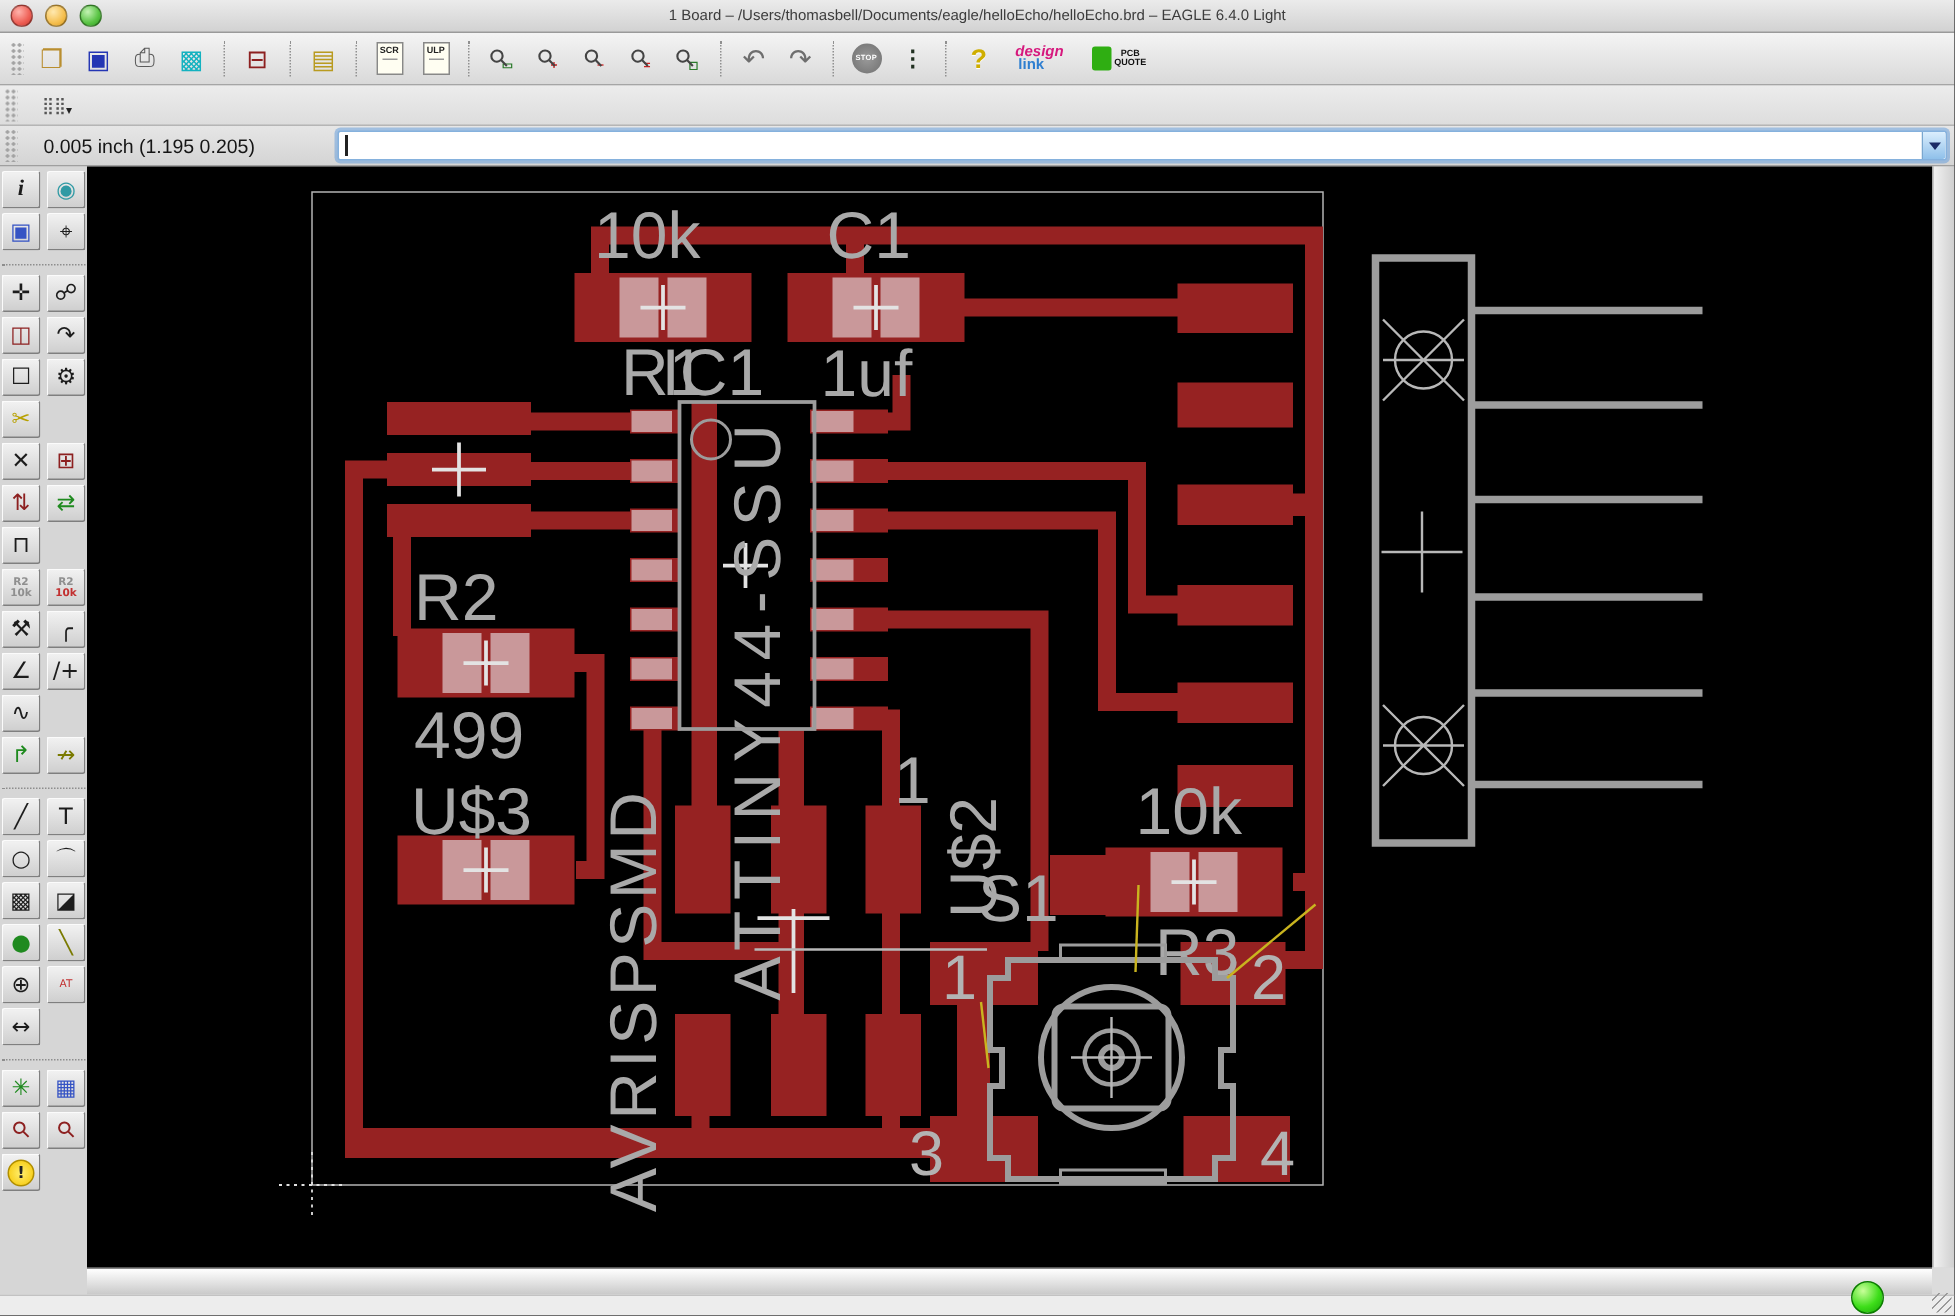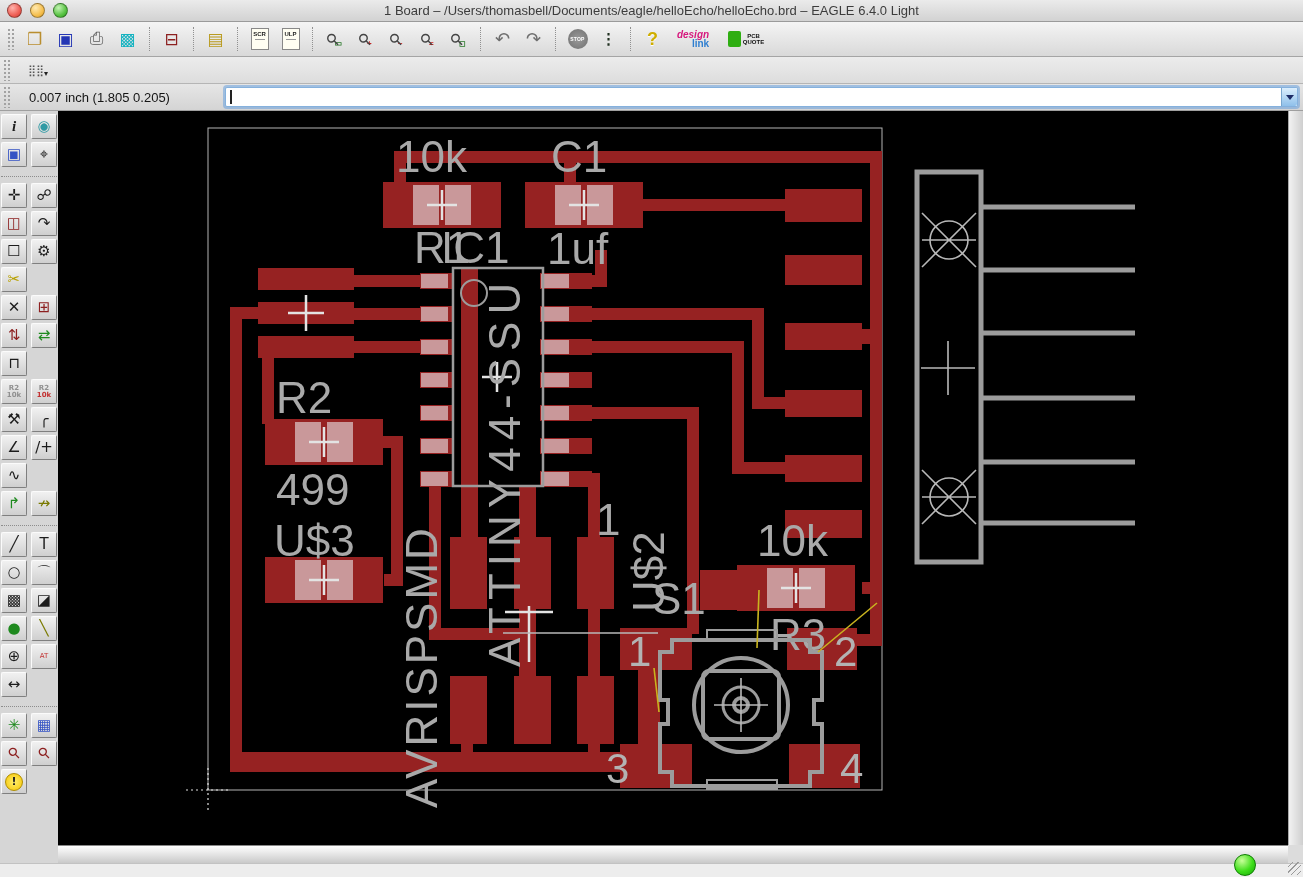--- a/index.html
+++ b/index.html
@@ -5,21 +5,21 @@
   html,body{margin:0;padding:0;background:#444;font-family:"Liberation Sans",sans-serif;}
   .window{width:1303px;height:877px;position:relative;overflow:hidden;background:#d6d6d6;}
 
   
   .titlebar{height:21px;border-bottom:1px solid #9a9a9a;background:linear-gradient(#ebebeb,#d2d2d2);
     display:flex;align-items:center;position:relative;}
   .tl{width:13px;height:13px;border-radius:50%;margin-left:8px;border:1px solid rgba(0,0,0,.35);}
   .tl.red{background:radial-gradient(circle at 35% 30%,#ffb3ac,#ee5f55 60%,#c93a30);margin-left:7px;}
   .tl.yellow{background:radial-gradient(circle at 35% 30%,#ffe9b0,#f5bf4f 60%,#d89b22);}
   .tl.green{background:radial-gradient(circle at 35% 30%,#c4f3b4,#58c343 60%,#2e9a1e);}
-  .title-text{position:absolute;left:0;right:0;text-align:center;font-size:13px;color:#3c3c3c;}
+  .title-text{position:absolute;left:0;right:0;text-align:center;font-size:10px;color:#3c3c3c;}
 
   
   .toolbar{height:34px;border-bottom:1px solid #a5a5a5;background:linear-gradient(#f4f4f4,#d9d9d9);
     display:flex;align-items:center;padding-left:4px;}
   .dots{width:9px;height:22px;margin:0 3px;
     background-image:radial-gradient(#a2a2a2 1px,transparent 1.3px);background-size:4px 4px;}
   .tbsep{height:24px;border-left:1px dotted #909090;margin:0 6px;}
   .tb{width:27px;height:27px;background:transparent;border:none;padding:0;margin:0 2px;
     display:flex;align-items:center;justify-content:center;font-size:17px;color:#333;cursor:default;
     font-family:"Liberation Sans",sans-serif;}
@@ -31,21 +31,21 @@
   .mag{display:inline-block;transform:rotate(-45deg);font-size:16px;color:#444;}
   .badge{font-size:8px;font-weight:bold;color:#c22;margin-left:-4px;margin-top:9px;}
   .badge.grn{color:#2a7a2a;}
   .ic-undo,.ic-redo{color:#6e6e6e;font-size:18px;}
   .stopsign{width:20px;height:20px;border-radius:50%;background:radial-gradient(#9a9a9a,#6f6f6f);color:#fff;
     font-size:5px;font-weight:bold;display:flex;align-items:center;justify-content:center;letter-spacing:.2px;}
   .ic-traffic{color:#203020;font-size:15px;font-weight:bold;}
   .ic-help{color:#cfae00;font-weight:bold;font-size:18px;text-shadow:0 1px 0 #fff;}
   .dlink{display:flex;flex-direction:column;line-height:9px;align-items:flex-start;}
   .dlink .d1{color:#d6197e;font-style:italic;font-weight:bold;font-size:10px;}
-  .dlink .d2{color:#2f7fd0;font-weight:bold;font-size:10px;margin-left:15px;}
+  .dlink .d2{color:#2f7fd0;font-weight:bold;font-size:10px;margin-left:2px;}
   .pcbq{display:flex;align-items:center;gap:2px;}
   .pcbq .sq{width:13px;height:16px;background:#2fae12;border-radius:2px;display:inline-block;}
   .pcbq .stack2{display:flex;flex-direction:column;font-size:6px;font-weight:bold;color:#111;line-height:6px;}
 
   
   .gridrow{height:26px;border-bottom:1px solid #b5b5b5;background:linear-gradient(#ececec,#dddddd);
     display:flex;align-items:center;}
   .gridbtn{margin-left:8px;width:30px;height:22px;border:none;background:transparent;color:#555;
     font-size:11px;display:flex;align-items:center;justify-content:center;}
   .gridbtn .caret{font-size:8px;color:#222;margin-top:6px;}
@@ -195,21 +195,21 @@
   <div class="gridrow">
     <span class="dots"></span>
     <button class="gridbtn">
       <span>⣿⣿</span>
         <span class="caret">▾</span>
     </button>
   </div>
 
   <div class="cmdrow">
     <span class="dots"></span>
-    <span class="coords">0.007 inch (1.805 0.205)</span>
+    <span class="coords">0.005 inch (1.195 0.205)</span>
     <div class="combo">
       <span class="caretbar"></span>
       <input type="text" value="" style="">
       <span class="combo-arrow"></span>
     </div>
   </div>
 
   <div class="main">
 
     <div class="sidebar">

